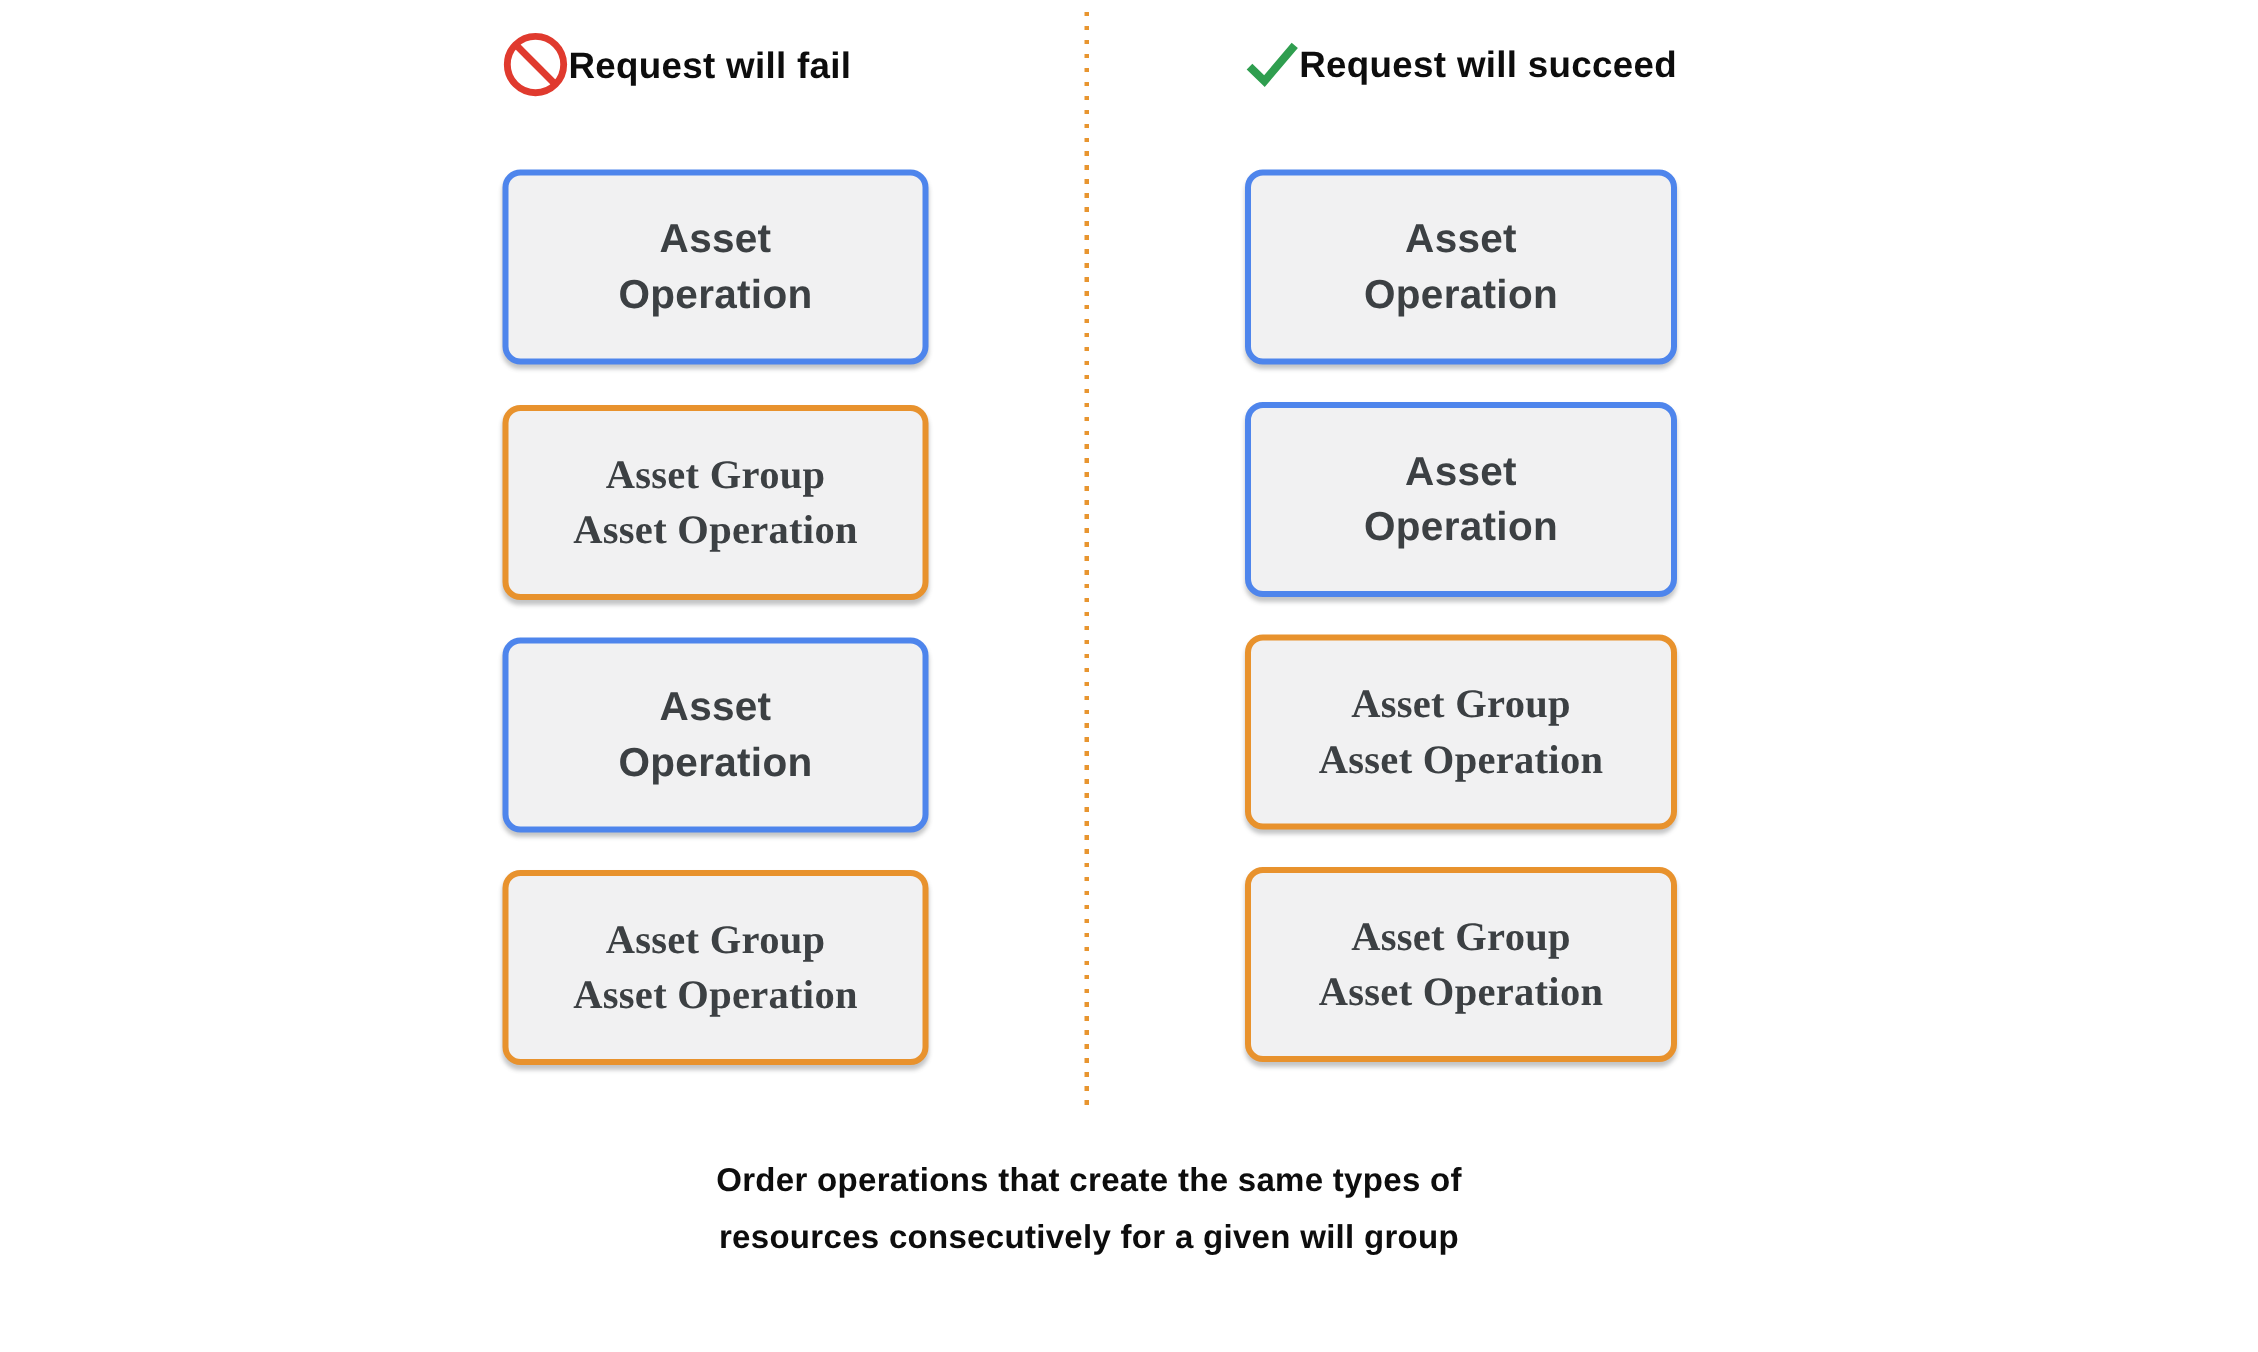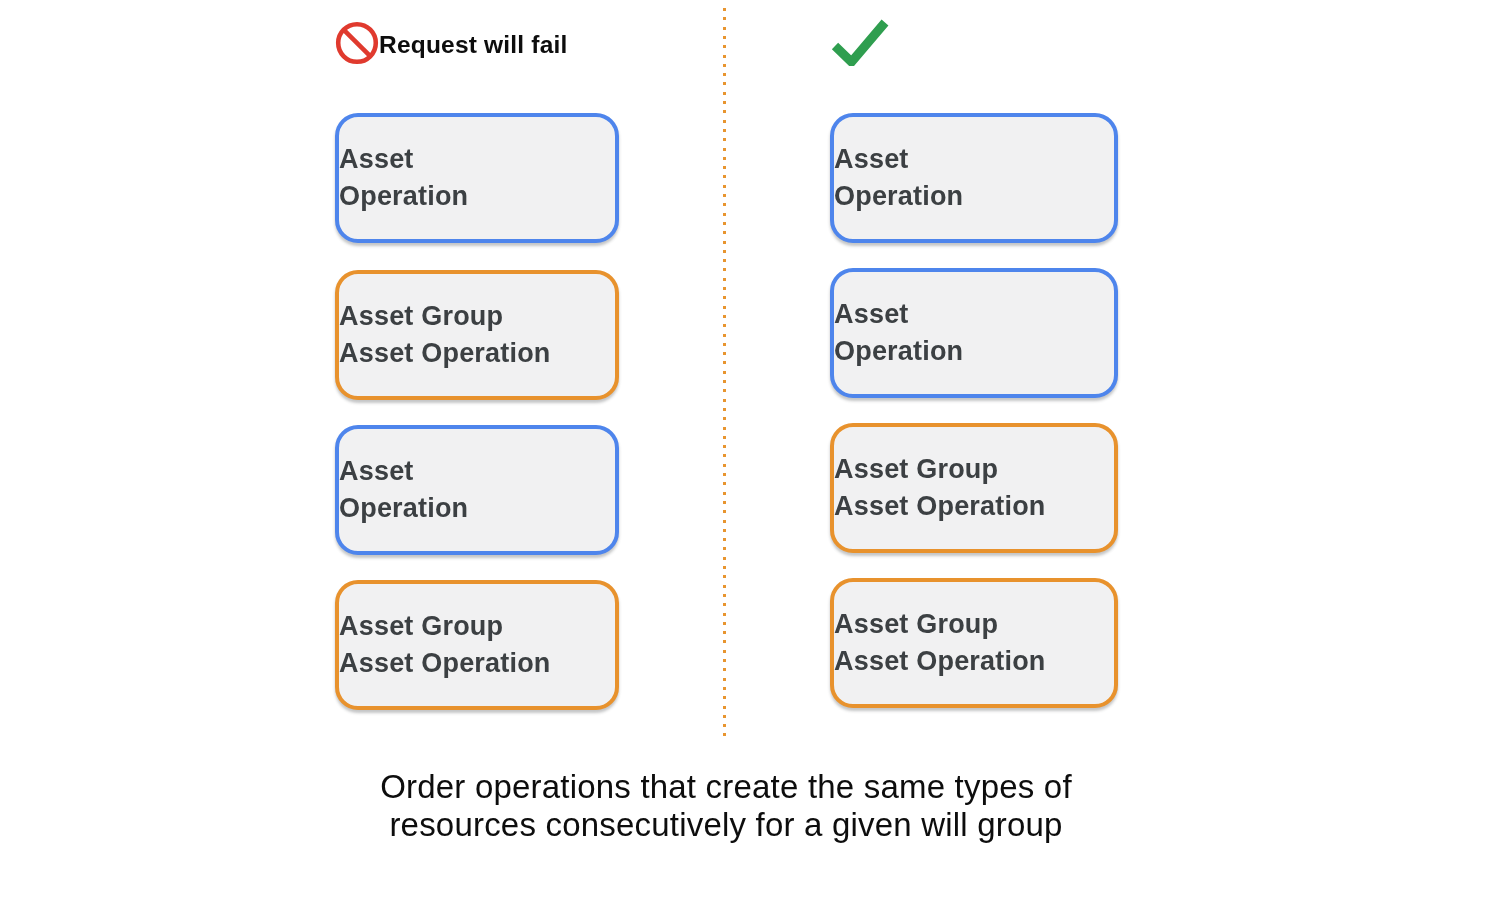--- a/index.html
+++ b/index.html
@@ -36,28 +36,28 @@
     fill: none; stroke: var(--success-green, #2f9e4f); stroke-width: 9;
     stroke-linecap: butt; stroke-linejoin: miter;
   }
 
   
   .box {
     position: absolute;
     box-sizing: border-box;
     height: 130px;
     border: 4px solid;
-    border-radius: 23px;
+    border-radius: 12px;
     background: var(--box-background, #f1f1f2);
     box-shadow: 0 3px 3px rgba(60, 64, 67, 0.30);
     display: flex; flex-direction: column;
-    justify-content: center;
+    align-items: center; justify-content: center;
   }
   .box.blue   { border-color: var(--blue-border, #4e85ec); }
-  .box.orange { border-color: var(--orange-border, #e8922d); }
+  .box.orange { border-color: var(--orange-border, #e8922d); font-family: Liberation Serif, serif; }
   .col-fail .box    { left: 335px; width: 284px; }
   .col-success .box { left: 830px; width: 288px; }
   .box-line {
     display: block;
     font-size: 27px; line-height: 37px;
     font-weight: 700;
     color: var(--box-text, #3c4043);
     letter-spacing: 0.2px;
     white-space: nowrap;
   }
@@ -74,22 +74,22 @@
       transparent 3px,
       transparent 9.3px
     );
   }
 
   
   .caption {
     position: absolute;
     left: 0; top: 768px; width: 1452px;
     text-align: center;
-    font-size: 33px; line-height: 38px;
-    font-weight: 400;
+    font-size: 22px; line-height: 38px;
+    font-weight: 700;
     color: var(--heading-text, #0d0d0d);
     letter-spacing: 0.2px;
   }
   .caption span { display: block; }
 </style>
 </head>
 <body>
 
 <div class="stage">
 
@@ -119,20 +119,21 @@
       <span class="box-line">Asset Operation</span>
     </div>
   </div>
 
   <div class="divider"></div>
 
   <div class="col-header" id="success-header">
     <svg class="icon check-icon" width="60" height="48" viewBox="0 0 60 48">
       <polyline points="5,28 21.5,44 55,4.5"></polyline>
     </svg>
+    <div class="col-title">Request will succeed</div>
   </div>
 
   <div class="col-success">
     <div class="box blue" style="top:113px;">
       <span class="box-line">Asset</span>
       <span class="box-line">Operation</span>
     </div>
     <div class="box blue" style="top:268px;">
       <span class="box-line">Asset</span>
       <span class="box-line">Operation</span>

